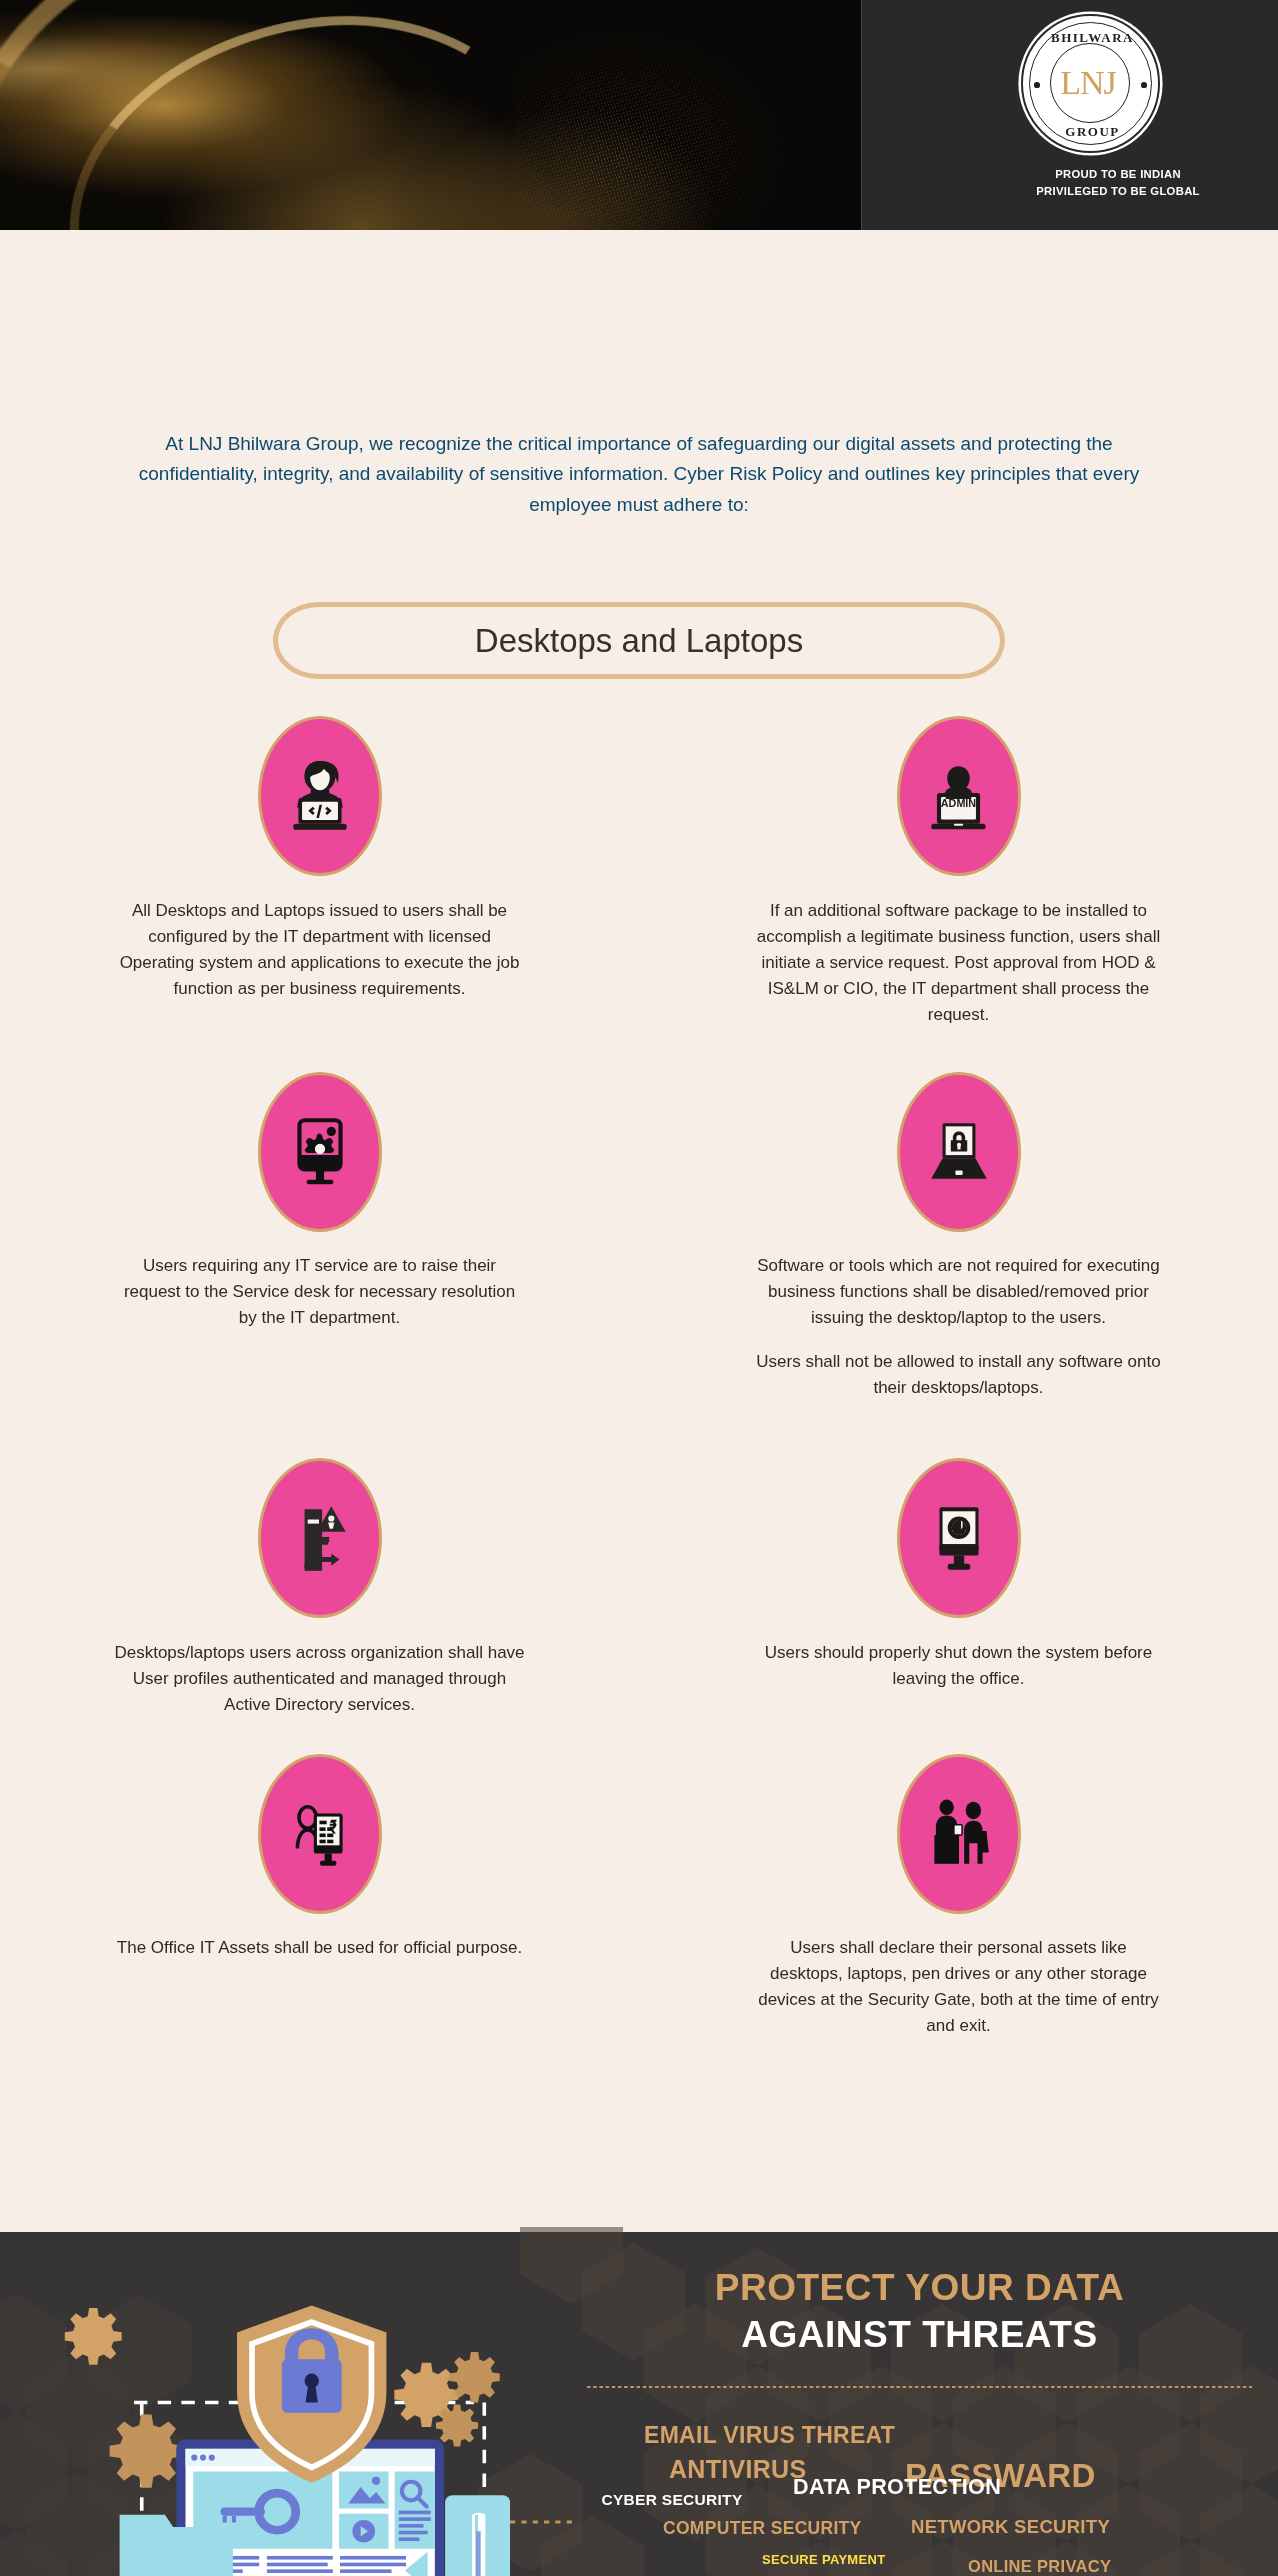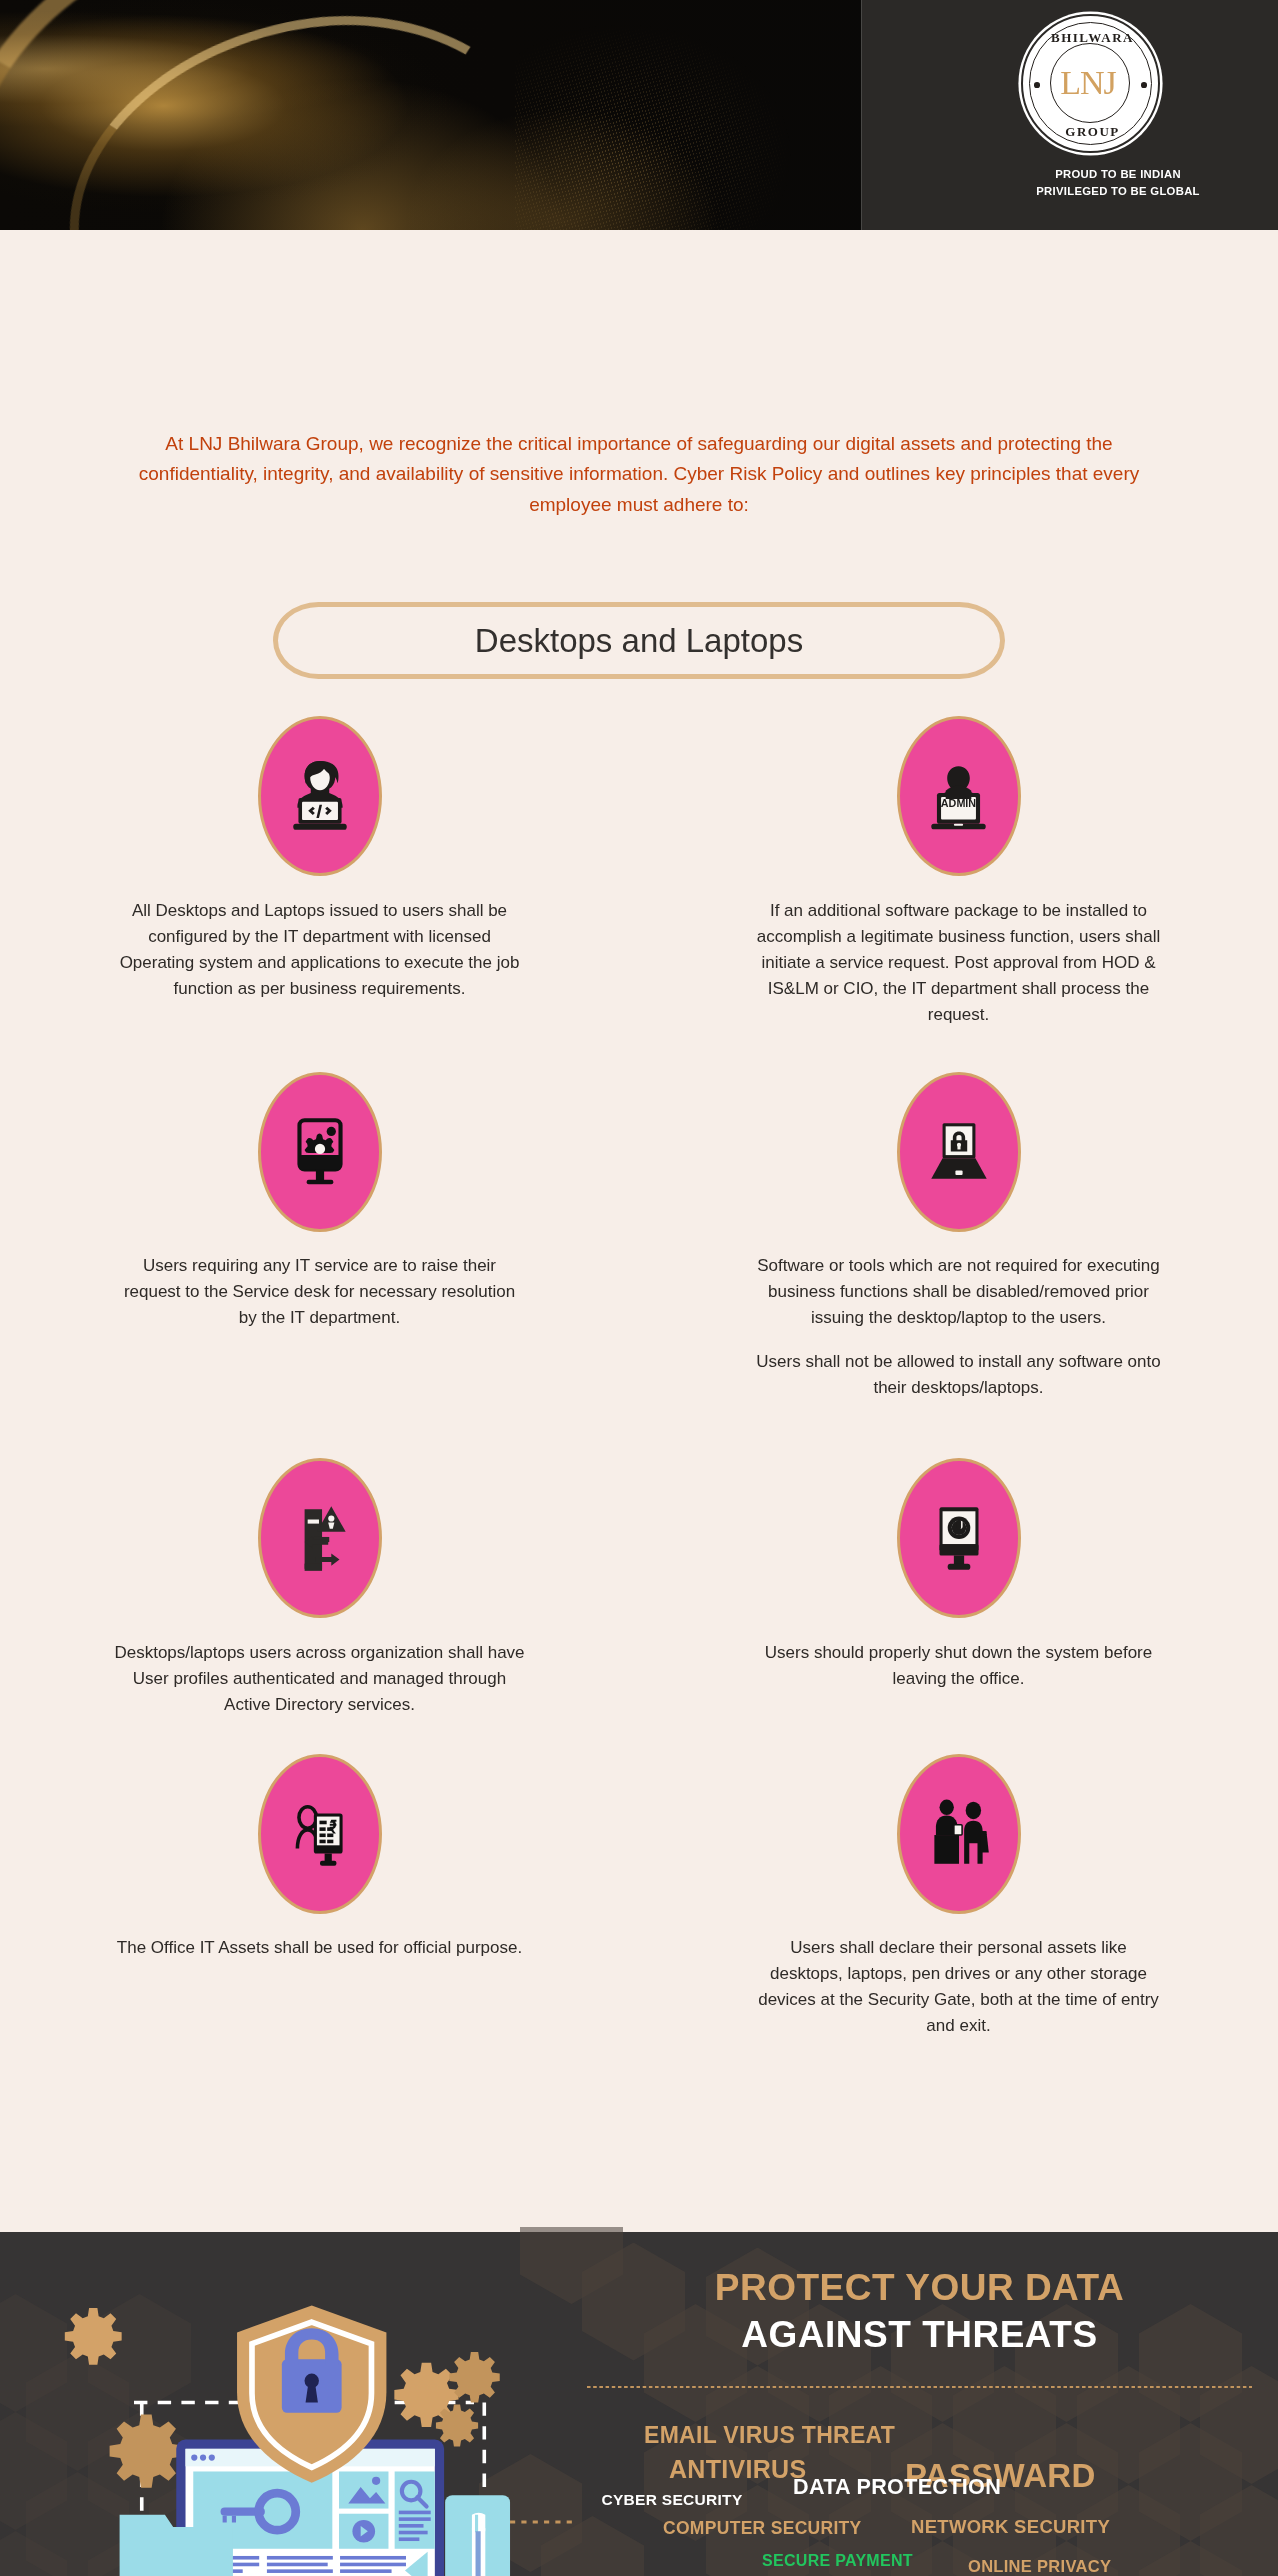--- a/index.html
+++ b/index.html
@@ -165,21 +165,21 @@
     letter-spacing: 0.3px;
   }
 
   .intro {
     position: absolute;
     left: 50%;
     top: 429px;
     transform: translateX(-50%);
     width: 1056px;
     text-align: center;
-    color: #c2410c;
+    color: #0c4a6e;
     font-size: 19px;
     line-height: 1.60;
   }
 
   
   .pill {
     position: absolute;
     left: 50%;
     top: 602px;
     transform: translateX(-50%);
@@ -693,20 +693,20 @@
       <div class="protect-2">AGAINST THREATS</div>
       <div class="dotted-rule"></div>
       <div class="cloud" id="keyword-cloud">
           <span class="kw" style="left: 57px; top: 24px; font-size: 23px; color: rgb(211, 162, 104);">EMAIL VIRUS THREAT</span>
           <span class="kw" style="left: 318px; top: 59px; font-size: 33px; color: rgb(211, 162, 104);">PASSWARD</span>
           <span class="kw" style="left: 82px; top: 57px; font-size: 25px; color: rgb(211, 162, 104);">ANTIVIRUS</span>
           <span class="kw" style="left: 206px; top: 76px; font-size: 21.6px; color: rgb(255, 255, 255);">DATA PROTECTION</span>
           <span class="kw" style="left: 14.4px; top: 93px; font-size: 15.5px; color: rgb(255, 255, 255);">CYBER SECURITY</span>
           <span class="kw" style="left: 76px; top: 120px; font-size: 17.5px; color: rgb(211, 162, 104);">COMPUTER SECURITY</span>
           <span class="kw" style="left: 324px; top: 118px; font-size: 18.5px; color: rgb(211, 162, 104);">NETWORK SECURITY</span>
-          <span class="kw" style="left: 175px; top: 154px; font-size: 16px; color: #22c55e;">SECURE PAYMENT</span>
+          <span class="kw" style="left: 175px; top: 154px; font-size: 13px; color: #fde047;">SECURE PAYMENT</span>
           <span class="kw" style="left: 381px; top: 159px; font-size: 16.5px; color: rgb(211, 162, 104);">ONLINE PRIVACY</span>
         </div>
     </div>
   </div>
 
 </div>
 
 
 </body></html>

